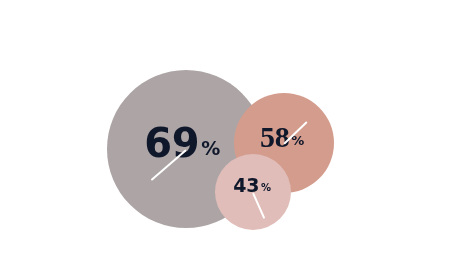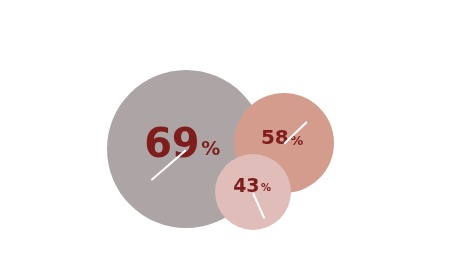--- a/index.html
+++ b/index.html
@@ -26,21 +26,21 @@
   }
   .bubble-label {
     position: absolute;
     left: 0;
     top: 0;
     width: 100%;
     height: 100%;
     display: flex;
     align-items: center;
     justify-content: center;
-    color: #7f1d1d;
+    color: #0f172a;
     line-height: 1;
     white-space: nowrap;
     letter-spacing: -0.02em;
   }
   .label-value {
     font-weight: 800;
     display: inline-block;
   }
   .label-pct {
     font-weight: 800;
@@ -78,21 +78,21 @@
   #bubble-1 {
     left: 234px;
     top: 93px;
     width: 100px;
     height: 100px;
     z-index: 2;
   }
   #bubble-1 .bubble-label {
     transform: translate(-2px, -6px);
   }
-  #bubble-1 .label-value { font-size: 20px; }
+  #bubble-1 .label-value { font-size: 30px; font-family: Liberation Serif, serif; }
   #bubble-1 .label-pct   { font-size: 13px; transform: translateY(3px); margin-left: 2px; }
   #bubble-1 .tick {
     left: 50%;
     top: 50%;
     width: 32px;
     height: 2px;
     transform: rotate(-44deg);
   }
 
   

